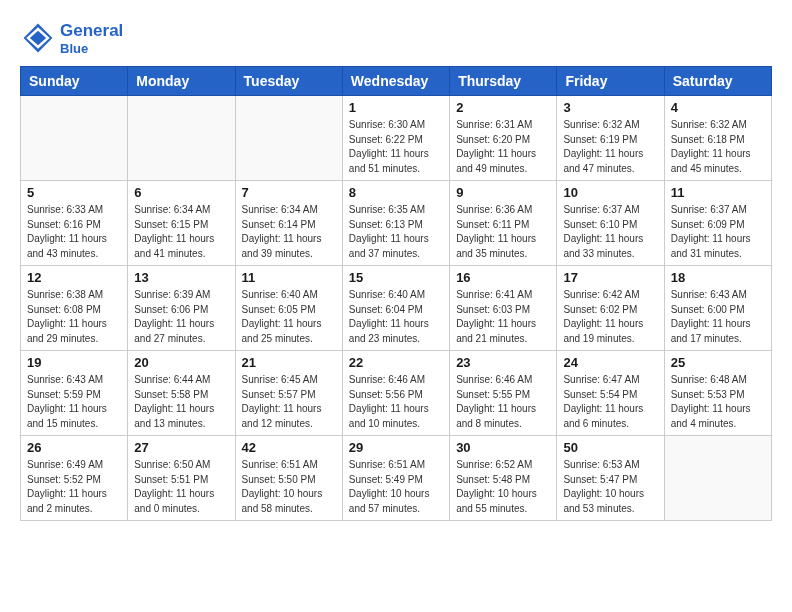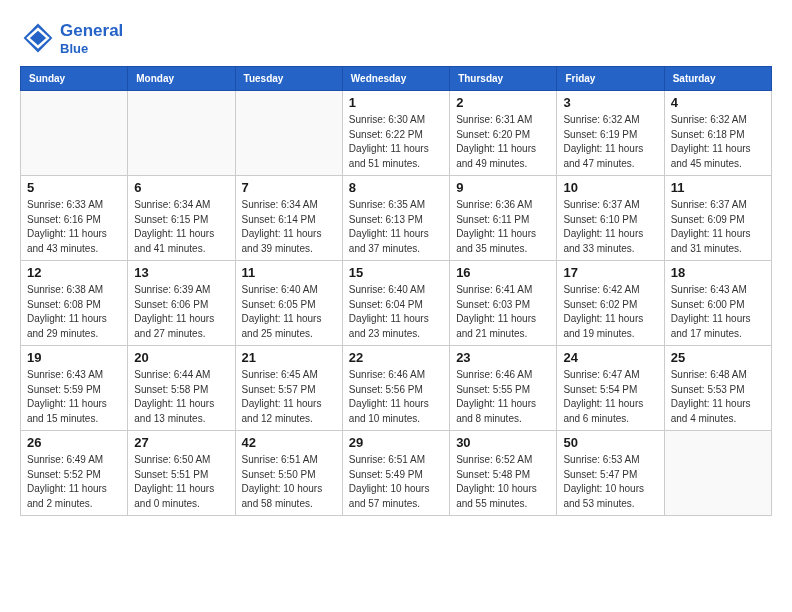--- a/index.html
+++ b/index.html
@@ -41,21 +41,21 @@
       color: #1a1a1a;
     }
     .calendar {
       width: 100%;
       border-collapse: collapse;
       border: 1px solid #ccc;
     }
     .calendar th {
       background: #2563c7;
       color: #fff;
-      font-size: 10px;
+      font-size: 14px;
       font-weight: bold;
       padding: 6px 8px;
       text-align: left;
       border: 1px solid #1a4faa;
     }
     .calendar td {
       border: 1px solid #ccc;
       vertical-align: top;
       padding: 4px 6px;
       width: 107px;

